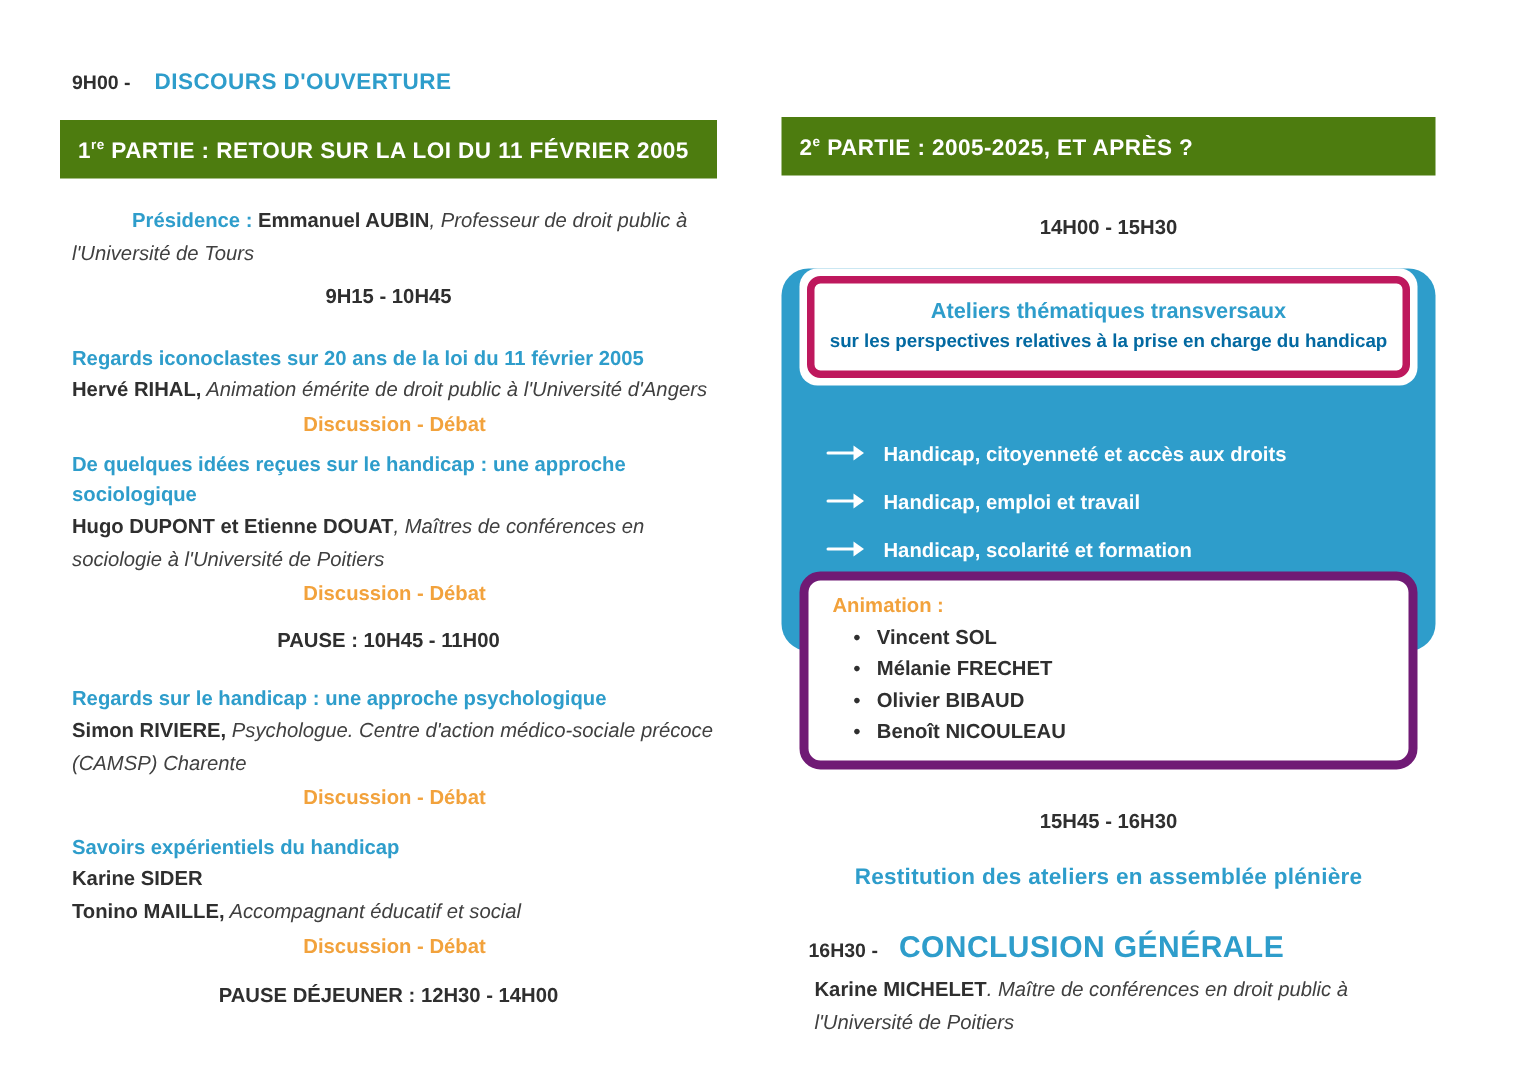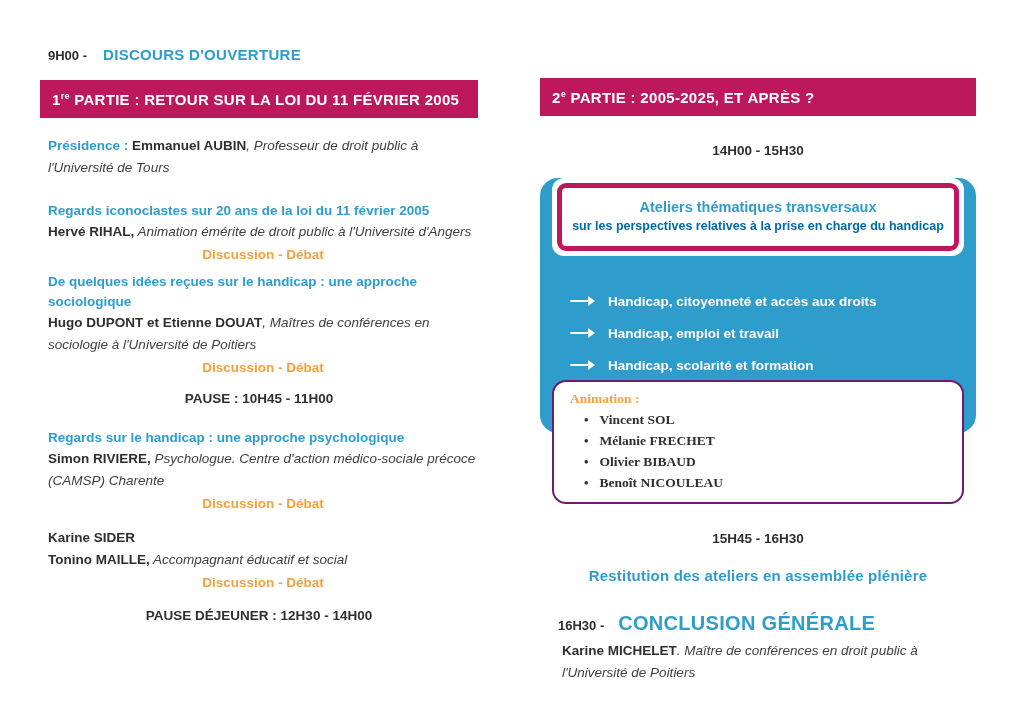--- a/index.html
+++ b/index.html
@@ -6,26 +6,26 @@
   html, body { background: #ffffff; }
   body {
     width: 1024px; height: 724px;
     font-family: "Liberation Sans", sans-serif;
     color: #2f2f2f;
     overflow: hidden;
   }
   .page { position: relative; width: 1024px; height: 724px; background: #fff; }
   .col { position: absolute; top: 0; }
   .col-left  { left: 40px;  width: 438px; }
-  .col-right { left: 540px; width: 436px; }
+  .col-right { left: 521px; width: 436px; }
 
   
   .banner {
     margin-top: 14px;
-    background: #be185d;
+    background: #4d7c0f;
     color: #fff;
     font-weight: bold;
     font-size: 15px;
     padding: 11px 12px 10px 12px;
     letter-spacing: .3px;
   }
   .banner sup { font-size: 9px; }
   .time-center {
     text-align: center; font-weight: bold; font-size: 13.5px;
     height: 18px; line-height: 18px;
@@ -37,21 +37,21 @@
     font-size: 13.5px; height: 18px; line-height: 18px; margin-top: 3px;
   }
   .pause { text-align: center; font-weight: bold; font-size: 13.5px; }
 
   
   .opening { margin: 46px 0 0 8px; height: 20px; }
   .opening-time { font-weight: bold; font-size: 13px; }
   .opening-title { color: #2e9dcb; font-weight: bold; font-size: 15px; margin-left: 16px; letter-spacing: .3px; }
 
   .presidence { margin: 17px 0 0 8px; font-size: 13.5px; line-height: 22px; }
-  .presidence-label { color: #2e9dcb; font-weight: bold; }
+  .presidence-label { color: #2e9dcb; font-weight: bold; margin-left: 40px; }
 
   .left-time1 { margin-top: 9px; }
   .session { margin: 22px 0 0 8px; }
   .session-2 { margin-top: 8px; }
   .session-3 { margin-top: 22px; }
   .session-4 { margin-top: 14px; }
   .session-title { color: #2e9dcb; font-weight: bold; font-size: 13.5px; line-height: 20px; }
   .speaker-line { font-size: 13.5px; line-height: 22px; }
   .pause-1 { margin-top: 14px; }
   .pause-2 { margin-top: 16px; }
@@ -87,24 +87,23 @@
     content: ""; position: absolute; right: -3px; top: -3.6px;
     border-left: 7px solid #fff;
     border-top: 5px solid transparent;
     border-bottom: 5px solid transparent;
   }
 
   .animation-box {
     position: relative;
     margin: -53px 12px 0 12px;
     background: #fff;
-    border: 2px solid #701a75;
+    border: 6px solid #701a75;
     border-radius: 14px;
     padding: 8px 16px 10px 16px;
-    font-family: Liberation Serif, serif;
   }
   .animation-label { color: #f2a23c; font-weight: bold; font-size: 13.5px; line-height: 18px; }
   .bullet-item {
     display: flex; gap: 11px; align-items: baseline;
     font-weight: bold; font-size: 13.5px;
     margin-top: 2px; line-height: 19px; padding-left: 14px;
   }
   .bullet-dot { font-size: 13px; }
 
   .right-time2 { margin-top: 26px; }
@@ -129,20 +128,21 @@
     </div>
 
     <div class="banner">
       <span>1</span><sup>re</sup><span> PARTIE : RETOUR SUR LA LOI DU 11 FÉVRIER 2005</span>
     </div>
 
     <p class="presidence">
       <span class="presidence-label">Présidence : </span><span class="spk-name">Emmanuel AUBIN</span><span class="spk-role">, Professeur de droit public à l'Université de Tours</span>
     </p>
 
+    <div class="time-center left-time1">9H15 - 10H45</div>
 
     <section class="session session-1">
       <div class="session-title">Regards iconoclastes sur 20 ans de la loi du 11 février 2005</div>
       <div class="speaker-line">
         <span class="spk-name">Hervé RIHAL,</span><span class="spk-role"> Animation émérite de droit public à l'Université d'Angers</span>
       </div>
       <div class="debate">Discussion - Débat</div>
     </section>
 
     <section class="session session-2">
@@ -157,20 +157,21 @@
 
     <section class="session session-3">
       <div class="session-title">Regards sur le handicap : une approche psychologique</div>
       <div class="speaker-line">
         <span class="spk-name">Simon RIVIERE,</span><span class="spk-role"> Psychologue. Centre d'action médico-sociale précoce (CAMSP) Charente</span>
       </div>
       <div class="debate">Discussion - Débat</div>
     </section>
 
     <section class="session session-4">
+      <div class="session-title">Savoirs expérientiels du handicap</div>
       <div class="speaker-line">
         <span class="spk-name">Karine SIDER</span>
       </div>
       <div class="speaker-line">
         <span class="spk-name">Tonino MAILLE,</span><span class="spk-role"> Accompagnant éducatif et social</span>
       </div>
       <div class="debate">Discussion - Débat</div>
     </section>
 
     <div class="pause pause-2">PAUSE DÉJEUNER : 12H30 - 14H00</div>

